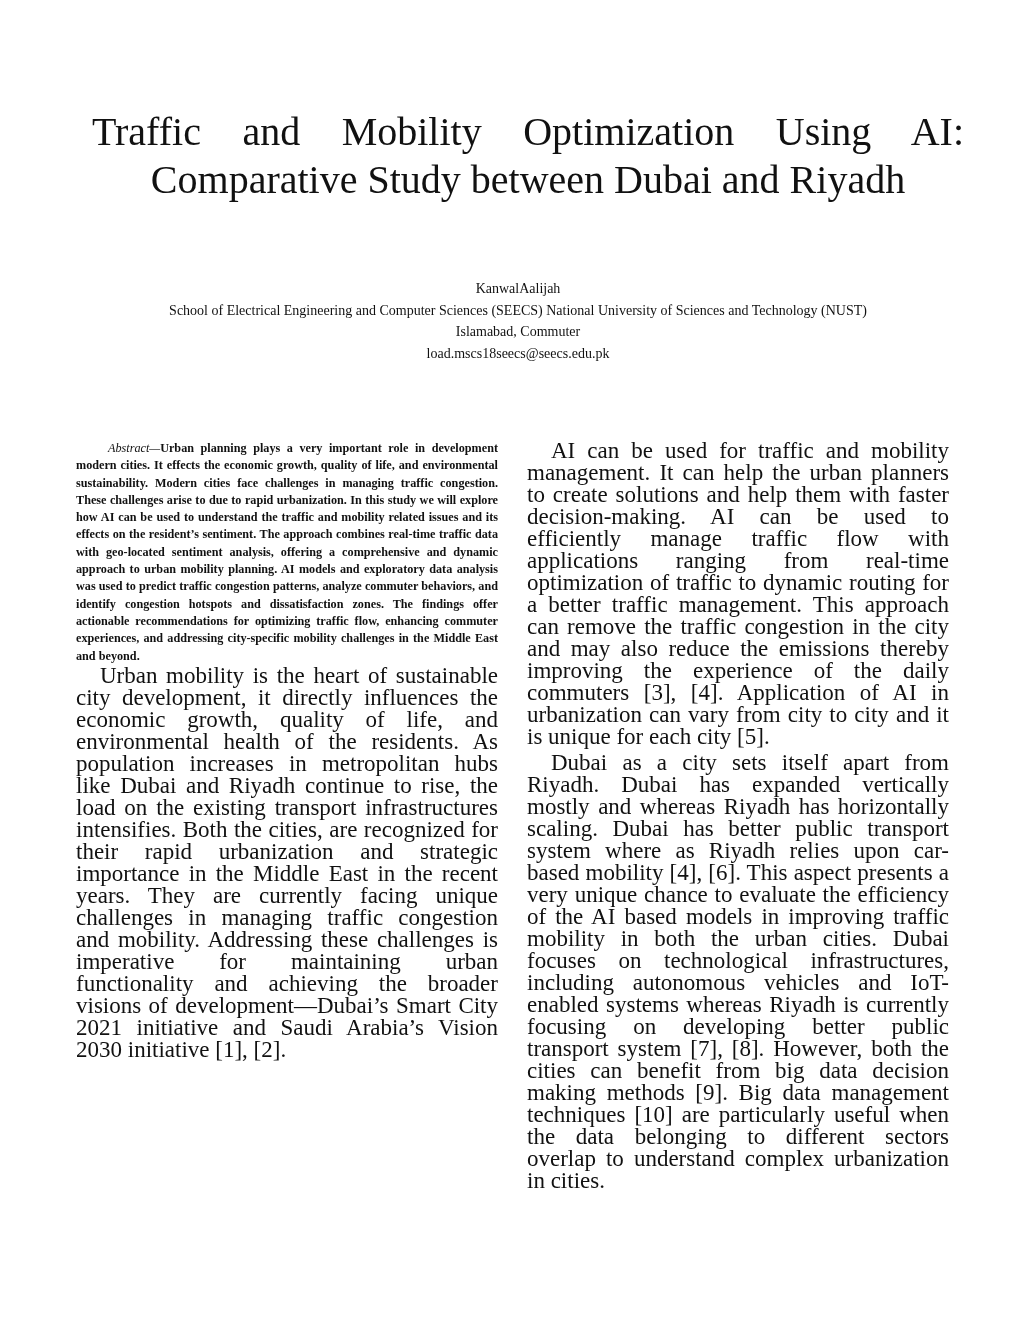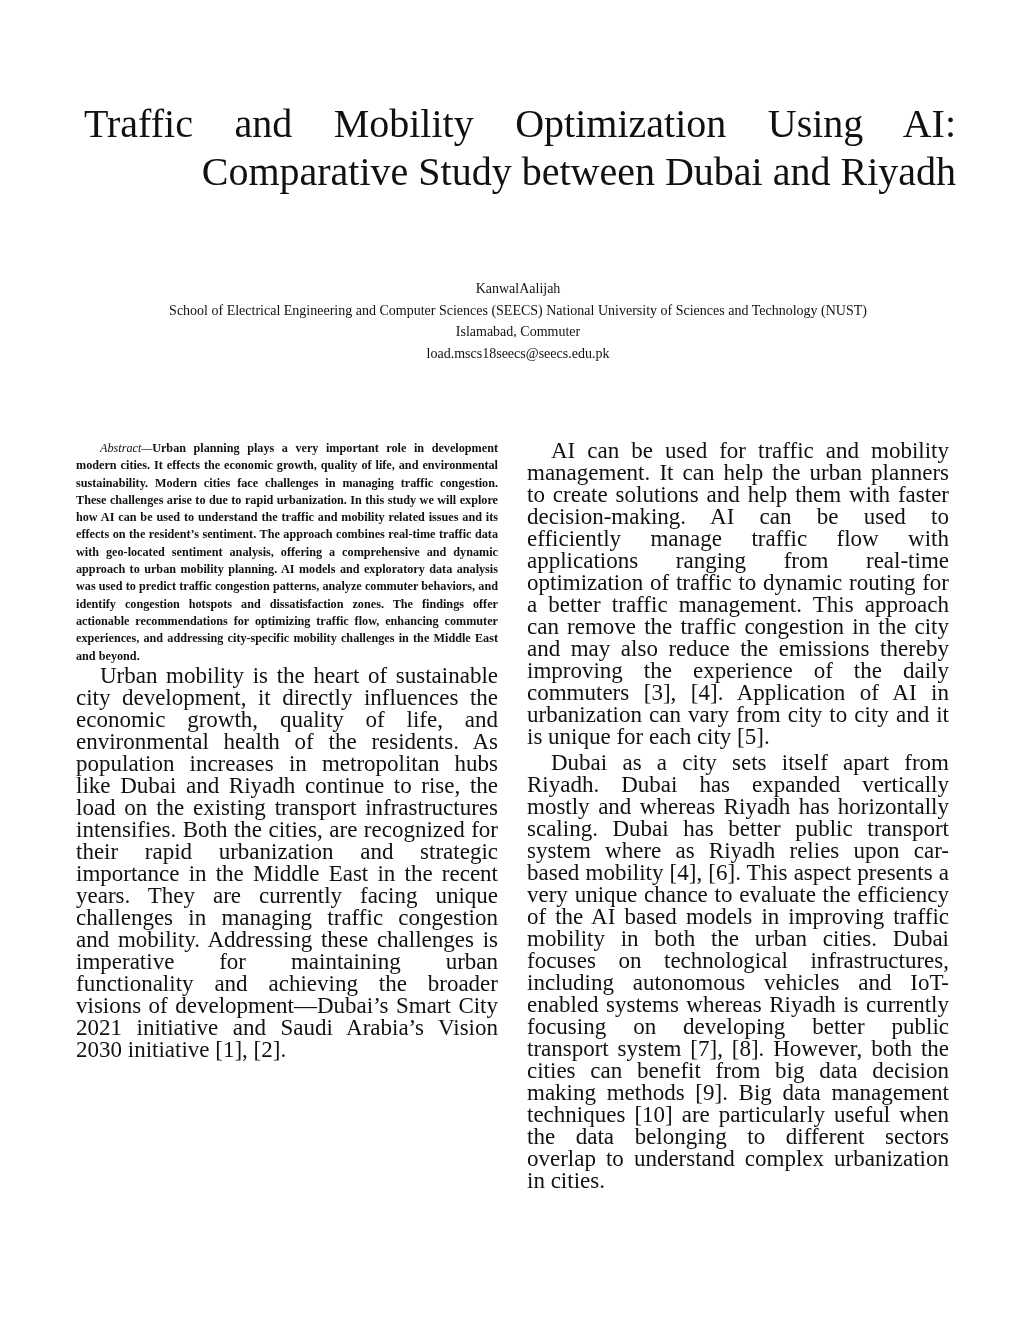--- a/index.html
+++ b/index.html
@@ -16,30 +16,30 @@
       color: #111111;
     }
     .title {
       position: absolute;
       left: 76px;
       top: 92px;
       width: 872px;
       font-size: 40px;
       line-height: 48px;
       font-weight: normal;
-      margin: 8px;
+      margin: 16px;
     }
     .title .line1 {
       display: block;
       text-align: justify;
       text-align-last: justify;
     }
     .title .line2 {
       display: block;
-      text-align: right;
+      text-align: center;
     }
     .author-block {
       position: absolute;
       left: 6px;
       top: 278px;
       width: 1024px;
       text-align: center;
       font-size: 14px;
       line-height: 21.5px;
     }
@@ -54,20 +54,21 @@
       font-size: 12.2px;
       line-height: 17.3px;
       font-weight: bold;
       text-align: justify;
       text-indent: 24px;
       margin: 0;
     }
     .abstract .lead {
       font-style: italic;
       font-weight: normal;
+      margin-left: 8px;
     }
     .keywords {
       font-size: 12.2px;
       line-height: 17.3px;
       font-weight: bold;
       font-style: italic;
       text-align: justify;
       text-indent: 24px;
       margin: 17px 0 0 0;
     }

